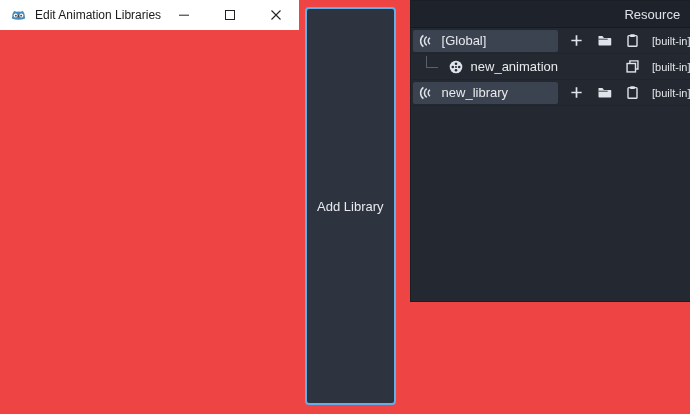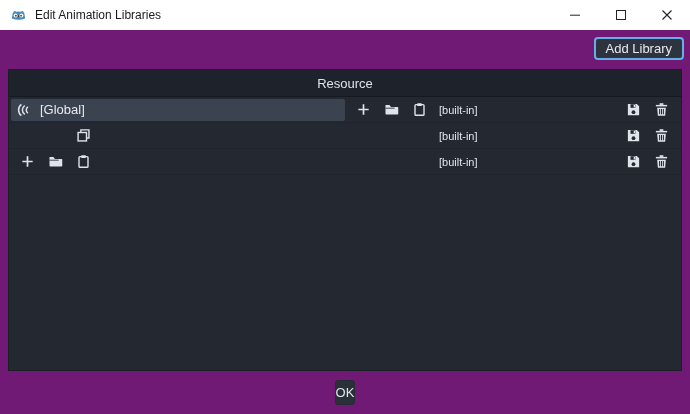--- a/index.html
+++ b/index.html
@@ -1,17 +1,17 @@
 <!DOCTYPE html>
 <html><head>
 <meta charset="utf-8">
 <style>
   html,body{margin:0;padding:0;background:#2b303b;}
   body{width:690px;height:414px;overflow:hidden;font-family:"Liberation Sans",sans-serif;}
-  .window{width:690px;height:414px;display:flex;flex-direction:column;background:#701a75;}
+  .window{width:690px;height:414px;display:flex;flex-direction:row;background:#ef4444;}
 
   
   .titlebar{height:30px;background:#ffffff;display:flex;align-items:center;padding-left:10px;flex:none;}
   .app-icon{width:17px;height:17px;display:inline-flex;margin-right:8px;}
   .app-icon svg{width:100%;height:100%;}
   .title-text{font-size:12px;color:#1a1a1a;}
   .win-controls{margin-left:auto;display:flex;height:100%;}
   .win-btn{width:46px;height:100%;display:flex;align-items:center;justify-content:center;cursor:default;}
   .win-btn svg{width:12px;height:12px;}
 
@@ -144,20 +144,34 @@
                   <rect x="6" y="1.3" width="4" height="1.8" fill="currentColor"></rect>
                   <path d="M3.4 6h9.2l-.7 8.6H4.1z" fill="currentColor"></path>
                   <path d="M6 7.4v5.6M8 7.4v5.6M10 7.4v5.6" stroke="#232831" stroke-width="1.1" fill="none"></path>
                 </svg>
               </span>
             </div>
           </div>
         </div>
         <div class="tree-row">
           <div class="resource-cell">
+            <div class="name-area">
+              <span class="elbow"></span>
+              <span class="icon type-icon">
+                <svg viewBox="0 0 16 16">
+                  <circle cx="8" cy="8" r="6.3" fill="currentColor"></circle>
+                  <circle cx="8" cy="4.8" r="1.3" fill="#232831"></circle>
+                  <circle cx="4.8" cy="8" r="1.3" fill="#232831"></circle>
+                  <circle cx="11.2" cy="8" r="1.3" fill="#232831"></circle>
+                  <circle cx="8" cy="11.2" r="1.3" fill="#232831"></circle>
+                  <circle cx="8" cy="8" r="1" fill="#232831"></circle>
+                </svg>
+              </span>
+              <span class="name-text">new_animation</span>
+            </div>
             <div class="left-actions">
               <span class="icon">
                 <svg viewBox="0 0 16 16" fill="none" stroke="currentColor" stroke-width="1.5">
                   <rect x="2.2" y="4.8" width="9" height="9"></rect>
                   <path d="M5.2 4.8V2h8.6v8.6h-2.8"></path>
                 </svg>
               </span>
             </div>
           </div>
           <div class="storage-cell">
@@ -177,20 +191,30 @@
                   <rect x="6" y="1.3" width="4" height="1.8" fill="currentColor"></rect>
                   <path d="M3.4 6h9.2l-.7 8.6H4.1z" fill="currentColor"></path>
                   <path d="M6 7.4v5.6M8 7.4v5.6M10 7.4v5.6" stroke="#232831" stroke-width="1.1" fill="none"></path>
                 </svg>
               </span>
             </div>
           </div>
         </div>
         <div class="tree-row">
           <div class="resource-cell">
+            <div class="name-area band">
+              <span class="icon type-icon">
+                <svg viewBox="0 0 16 16" fill="none" stroke="currentColor" stroke-width="1.5">
+                  <path d="M4.4 2.4a7 7 0 0 0 0 11.2"></path>
+                  <path d="M7.8 3.6a5.2 5.2 0 0 0 0 8.8"></path>
+                  <path d="M11 4.9a3.6 3.6 0 0 0 0 6.2"></path>
+                </svg>
+              </span>
+              <span class="name-text">new_library</span>
+            </div>
             <div class="left-actions">
               <span class="icon">
                 <svg viewBox="0 0 16 16">
                   <path d="M8 2.5v11M2.5 8h11" stroke="currentColor" stroke-width="1.8" fill="none"></path>
                 </svg>
               </span>
               <span class="icon">
                 <svg viewBox="0 0 16 16">
                   <path d="M1.6 3.2h4.2l1.6 2h7c.4 0 .8.3.8.7v6.6c0 .4-.4.8-.8.8H2.4c-.4 0-.8-.4-.8-.8z" fill="currentColor"></path>
                   <path d="M1.6 6.6h9.8" stroke="#232831" stroke-width="0.9"></path>

